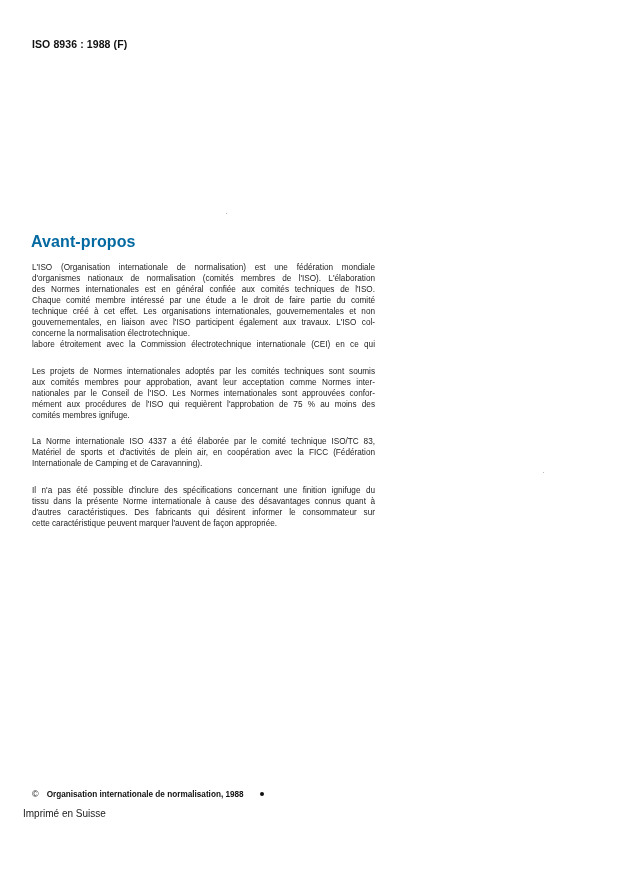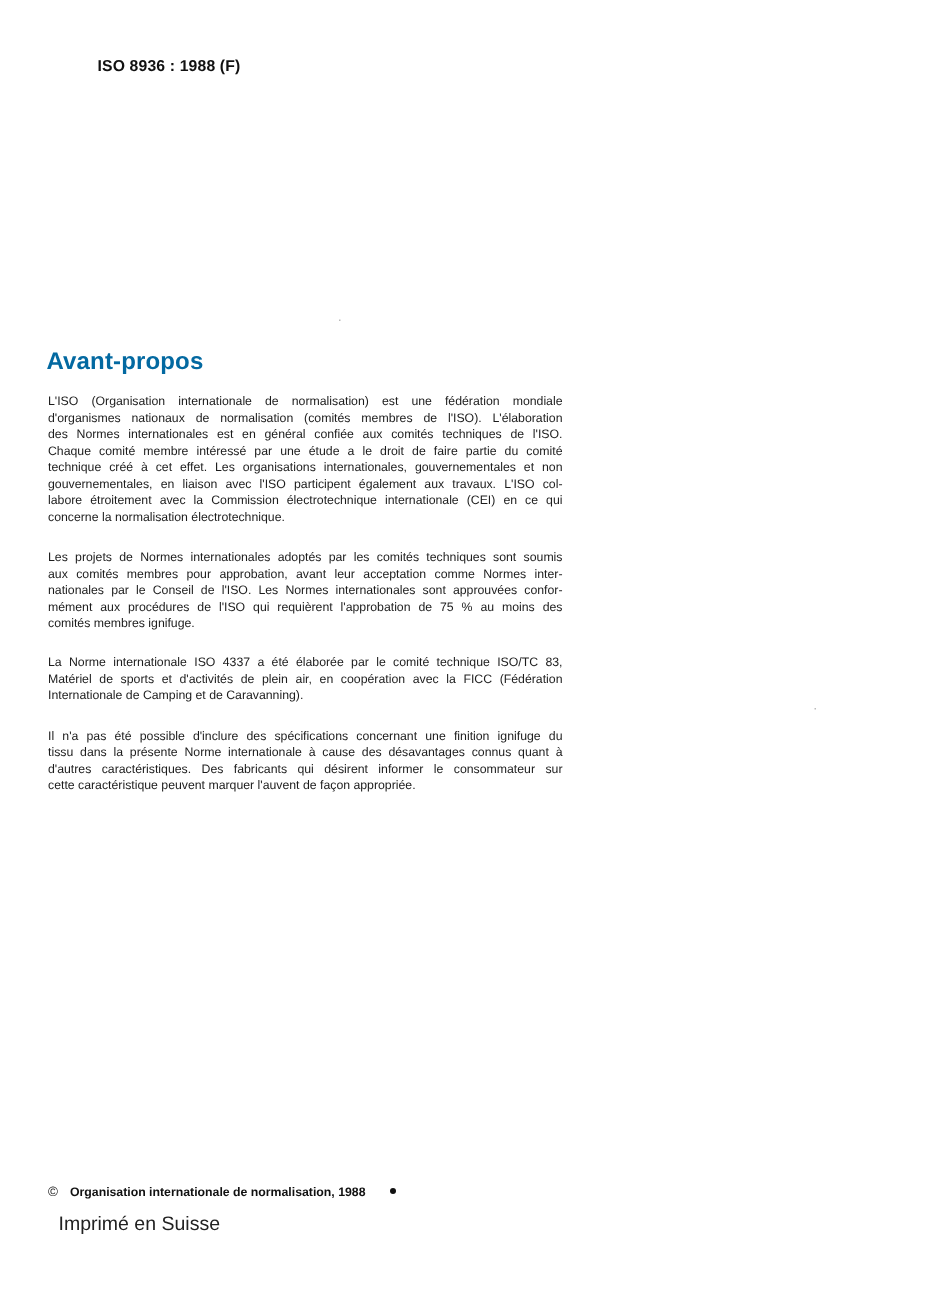--- a/index.html
+++ b/index.html
@@ -16,21 +16,20 @@
       color: #1a1a1a;
     }
     .header-code {
       position: absolute;
       left: 32px;
       top: 38px;
       font-size: 10.5px;
       font-weight: bold;
       letter-spacing: 0.1px;
       color: #111;
-      margin-left: 33px;
     }
     .section-title {
       position: absolute;
       left: 31px;
       top: 233px;
       font-size: 16px;
       font-weight: bold;
       color: #0369a1;
       letter-spacing: 0.1px;
     }
@@ -76,23 +75,23 @@
     .bullet-dot {
       display: inline-block;
       width: 4px;
       height: 4px;
       background: #111;
       border-radius: 50%;
       margin-left: 8px;
     }
     .footer-print {
       position: absolute;
-      left: 39px;
+      left: 23px;
       top: 808px;
-      font-size: 13px;
+      font-size: 10px;
       color: #222;
     }
     .speck {
       position: absolute;
       width: 1px;
       height: 1px;
       background: #bbb;
     }
   </style>
 </head>
@@ -104,22 +103,22 @@
 
   <h1 class="section-title" style="margin:0;">Avant-propos</h1>
 
   <div class="body-text p1">
     <span class="line">L'ISO (Organisation internationale de normalisation) est une fédération mondiale</span>
     <span class="line">d'organismes nationaux de normalisation (comités membres de l'ISO). L'élaboration</span>
     <span class="line">des Normes internationales est en général confiée aux comités techniques de l'ISO.</span>
     <span class="line">Chaque comité membre intéressé par une étude a le droit de faire partie du comité</span>
     <span class="line">technique créé à cet effet. Les organisations internationales, gouvernementales et non</span>
     <span class="line">gouvernementales, en liaison avec l'ISO participent également aux travaux. L'ISO col-</span>
+    <span class="line last">concerne la normalisation électrotechnique.</span>
     <span class="line">labore étroitement avec la Commission électrotechnique internationale (CEI) en ce qui</span>
-    <span class="line last">concerne la normalisation électrotechnique.</span>
   </div>
 
   <div class="body-text p2">
     <span class="line">Les projets de Normes internationales adoptés par les comités techniques sont soumis</span>
     <span class="line">aux comités membres pour approbation, avant leur acceptation comme Normes inter-</span>
     <span class="line">nationales par le Conseil de l'ISO. Les Normes internationales sont approuvées confor-</span>
     <span class="line">mément aux procédures de l'ISO qui requièrent l'approbation de 75 % au moins des</span>
     <span class="line last">comités membres ignifuge.</span>
   </div>
 

